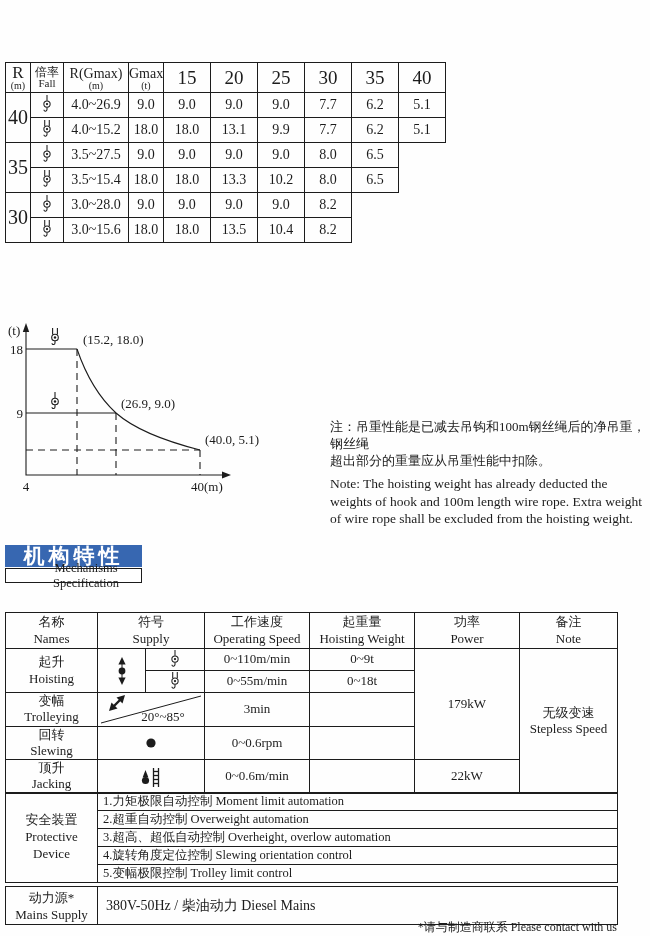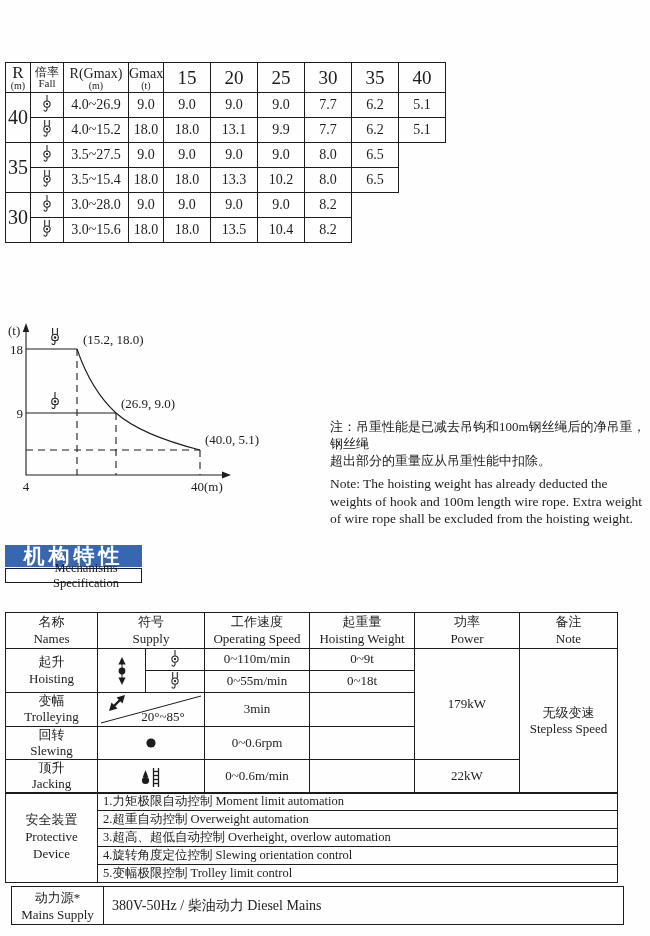--- a/index.html
+++ b/index.html
@@ -62,21 +62,21 @@
   .stack span { display: block; }
   .symcell svg { display: block; margin: 0 auto; }
 
   
   .safety-table { position: absolute; left: 5px; top: 792px; width: 612px; }
   .safety-table td { height: 17px; font-size: 12.5px; }
   .safety-table td.item { text-align: left; padding-left: 5px; }
   .safety-table .lhead { font-size: 13px; line-height: 1.3; }
 
   
-  .mains-table { position: absolute; left: 11px; top: 886px; width: 612px; border-radius: 8px; }
+  .mains-table { position: absolute; left: 5px; top: 886px; width: 612px; border-radius: 8px; }
   .mains-table td { height: 38px; font-size: 13px; }
   .mains-table td.val { text-align: left; padding-left: 8px; font-size: 14px; }
 
   .footer-note { position: absolute; right: 33px; top: 919px; font-size: 12px; }
 </style>
 </head>
 <body>
 
 <div class="page">
 
@@ -460,14 +460,15 @@
         <tr>
       <td class="stack">
         <span>动力源*</span>
         <span>Mains Supply</span>
       </td>
       <td class="val">380V-50Hz / 柴油动力  Diesel Mains</td>
     </tr>
   </tbody>
     </table>
 
+  <div class="footer-note">*请与制造商联系  Please contact with us</div>
 
 </div>
 
 </body></html>

